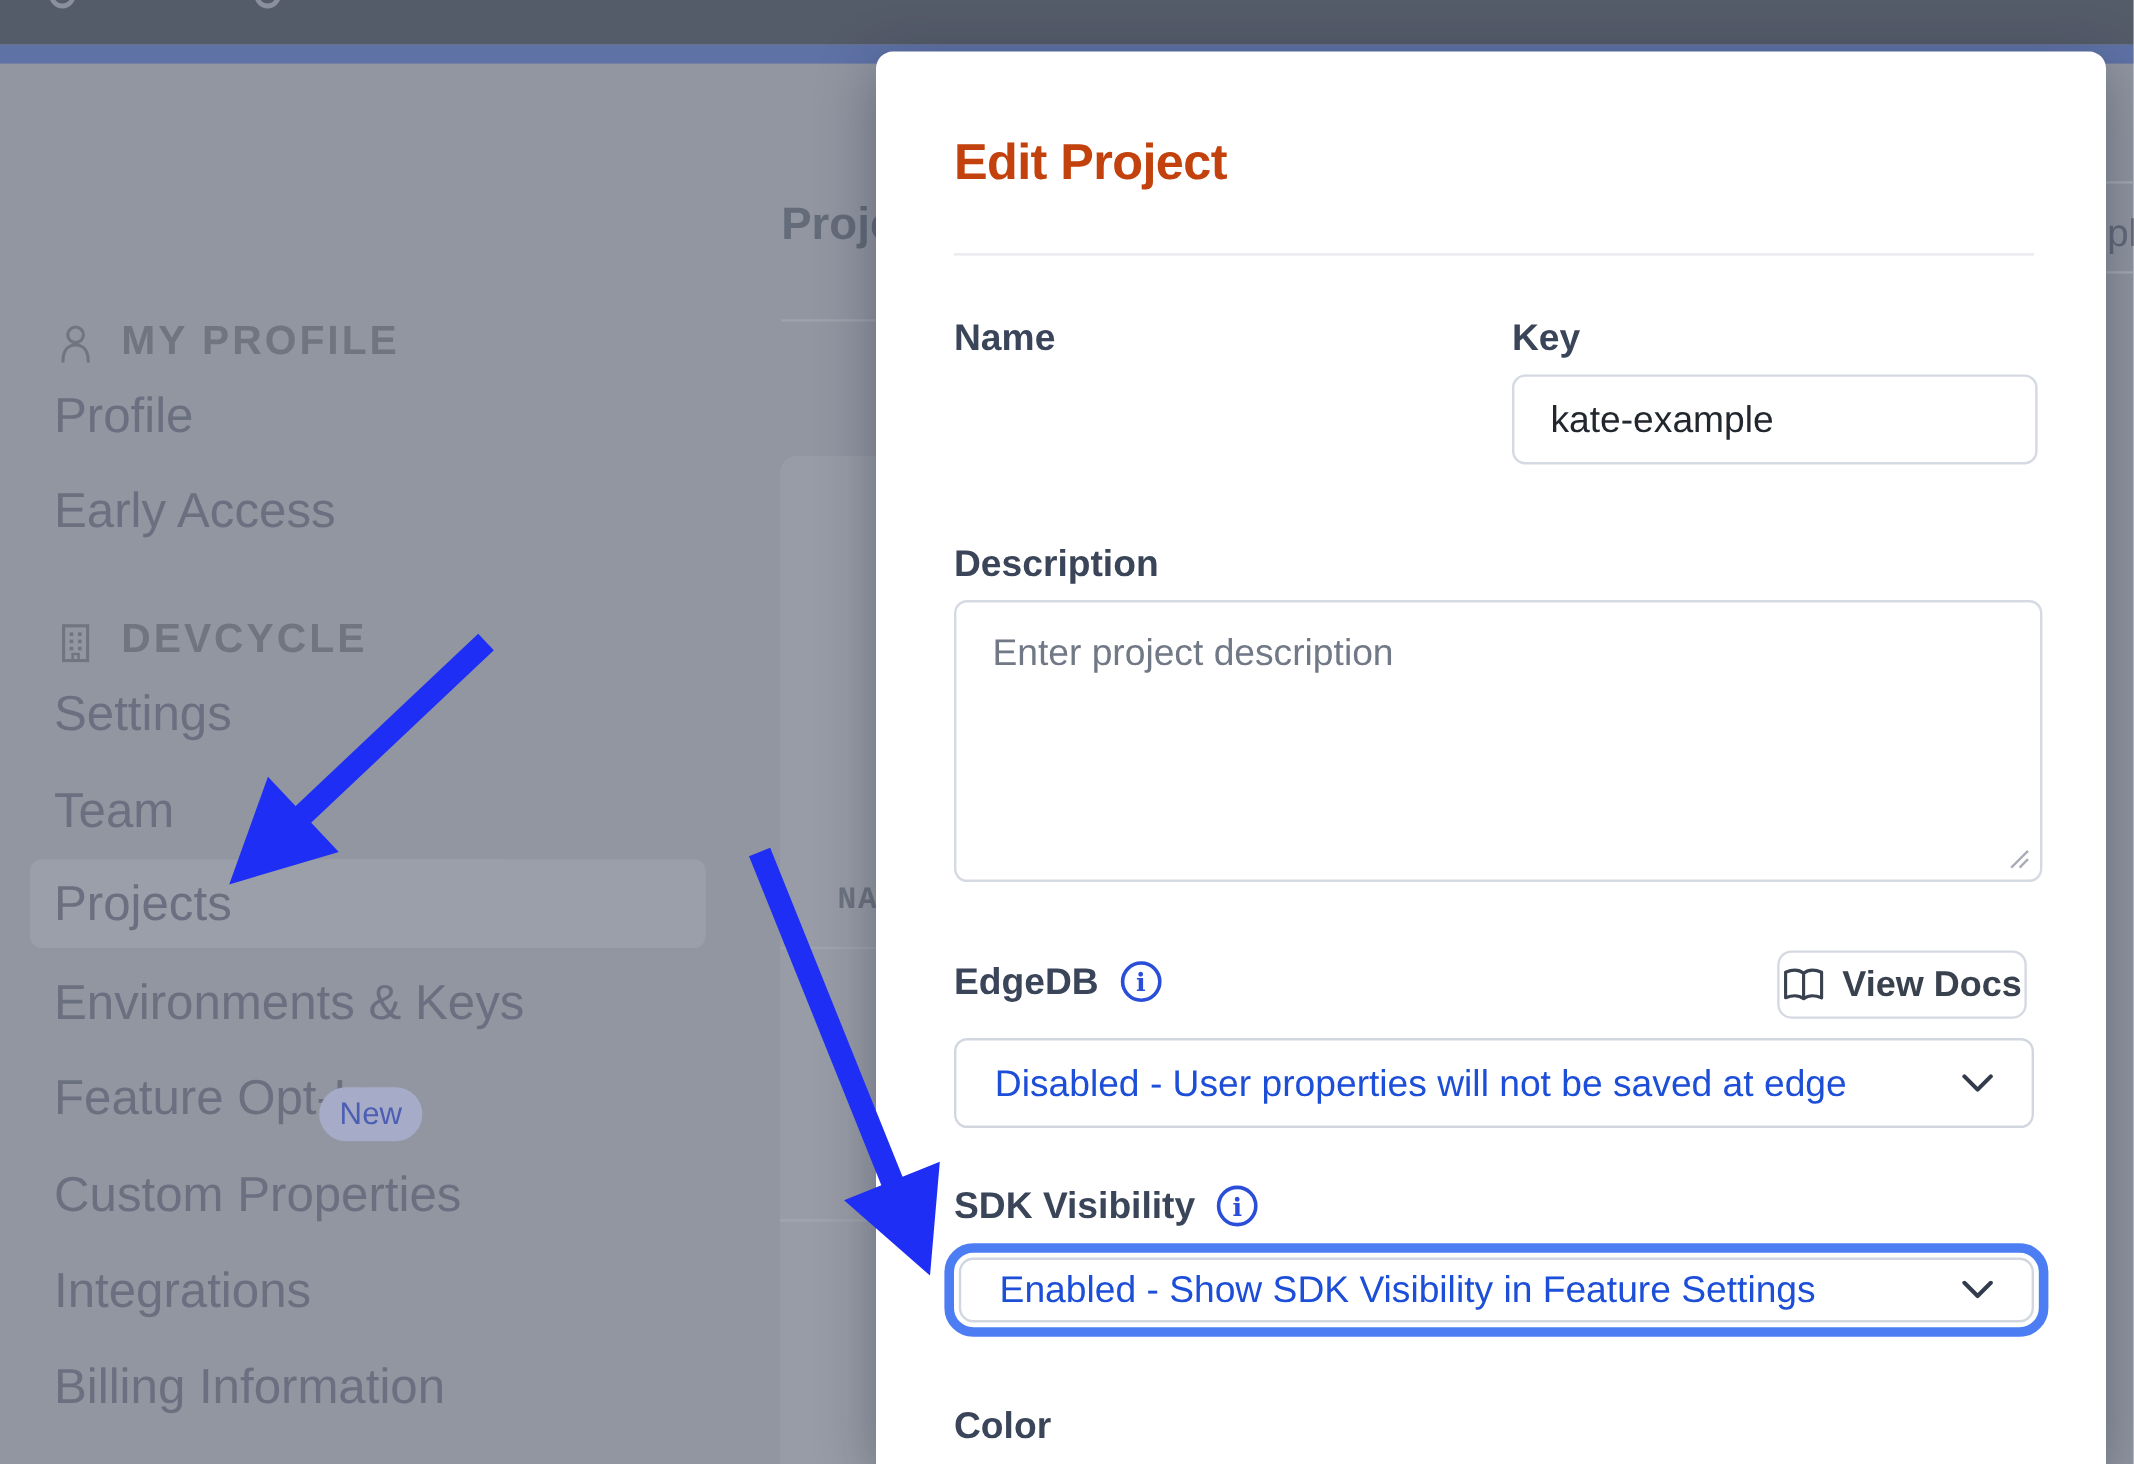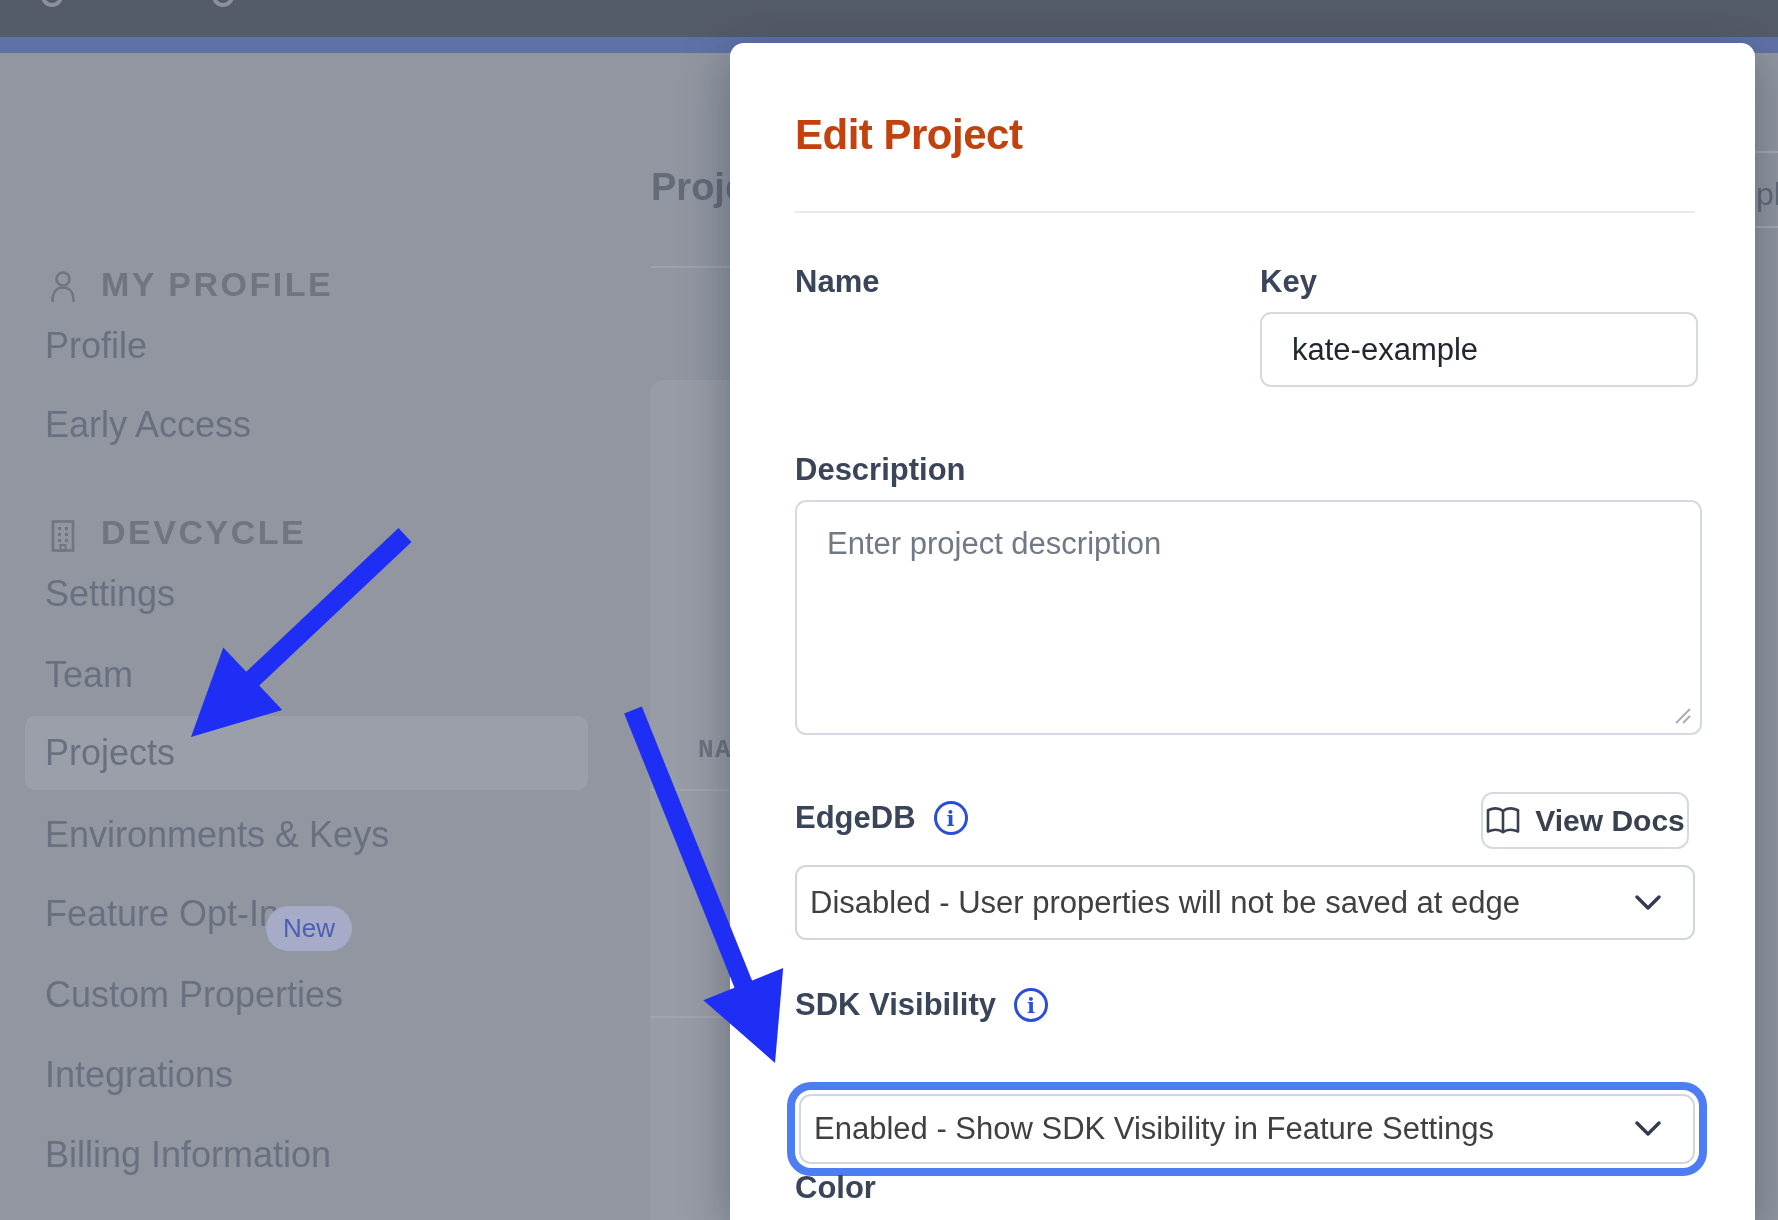--- a/index.html
+++ b/index.html
@@ -10,21 +10,21 @@
 
   
   .topbar { left:0; top:0; width:1778px; height:37px; background:#545B69; overflow:hidden; z-index:3; }
   .topbar .ring { position:absolute; width:22px; height:22px; border:4px solid #8A909E; border-radius:50%; top:-15px; }
   .accentbar { left:0; top:37px; width:1778px; height:16px; background:#5F72A6; z-index:2; }
 
   
   .dim-layer { left:0; top:53px; width:1778px; height:1167px; z-index:1; }
 
   .side-header { position:absolute; display:flex; align-items:flex-end; gap:25px; color:#70757F; font-size:34px; font-weight:700; letter-spacing:2.5px; }
-  .side-item { position:absolute; left:45px; color:#6B7080; font-size:36px; line-height:40px; }
+  .side-item { position:absolute; left:45px; color:#6B7080; font-size:41px; line-height:40px; }
   .side-active-bg { position:absolute; left:25px; top:663px; width:563px; height:74px; background:#9B9FAA; border-radius:10px; }
   .badge-new { position:absolute; left:266px; top:853px; height:45px; line-height:45px; padding:0 17px; border-radius:23px; background:#A6ABC7; color:#4D5FB4; font-size:26px; }
 
   .bg-title { position:absolute; left:651px; top:113px; color:#646B79; font-size:38px; font-weight:600; }
   .bg-divider { position:absolute; left:651px; top:213px; width:83px; height:2px; background:#9EA2AC; }
   .bg-card { position:absolute; left:650px; top:327px; width:84px; height:840px; background:#989CA6; border-radius:14px 0 0 0;font-family:Liberation Mono, monospace; }
   .bg-card .rowline { position:absolute; left:0; width:84px; height:2px; background:#A0A4AD; }
   .bg-card .colhead { position:absolute; left:48px; top:355px; color:#6E7380; font-size:26px; font-weight:600; letter-spacing:1.5px; }
   .bg-right-line { position:absolute; width:23px; height:2px; background:#A6AAB3; left:1755px; }
   .bg-right-text { position:absolute; left:1756px; top:123px; color:#636A79; font-size:32px; }
@@ -40,24 +40,24 @@
   .textarea-input::placeholder, .text-input::placeholder { color:#717886; }
   .resize-grip { position:absolute; left:942px; top:662px; }
 
   .row-label-wrap { position:absolute; display:flex; align-items:center; gap:18px; }
   .info-icon { width:34px; height:34px; border:3px solid #2B4ED8; border-radius:50%; display:flex; align-items:center; justify-content:center; color:#2B4ED8; font-size:21px; font-weight:600; font-family:"DejaVu Serif",serif; }
 
   .docs-btn { position:absolute; left:751px; top:749px; width:208px; height:57px; border:2px solid #D5D9E1; border-radius:12px; background:#fff; display:flex; align-items:center; justify-content:center; gap:14px; cursor:pointer; }
   .docs-btn span { color:#39414F; font-size:30px; font-weight:600; }
 
   .select-box { position:absolute; height:75px; border:2px solid #D2D7DF; border-radius:11px; background:#fff; display:flex; align-items:center; cursor:pointer; }
-  .select-box .sel-text { padding-left:13px; padding-right:70px; color:#404040; font-size:31px; white-space:nowrap; overflow:hidden; }
+  .select-box .sel-text { padding-left:32px; padding-right:70px; color:#1d4ed8; font-size:31px; white-space:nowrap; overflow:hidden; }
   .select-box .chev { position:absolute; right:32px; top:50%; transform:translateY(-50%); }
   .select-edgedb { left:65px; top:822px; width:900px; }
-  .select-sdk { left:69px; top:1051px; width:896px; height:70px; border-radius:12px; outline:8px solid #4D7DF2; outline-offset:4px; }
+  .select-sdk { left:69px; top:1005px; width:896px; height:54px; border-radius:12px; outline:8px solid #4D7DF2; outline-offset:4px; }
 
   
   #annot-svg { position:absolute; left:0; top:0; z-index:20; pointer-events:none; }
 </style>
 </head>
 <body>
 
 <div class="abs topbar">
   <span class="ring" style="left:41px"></span>
   <span class="ring" style="left:212px"></span>

